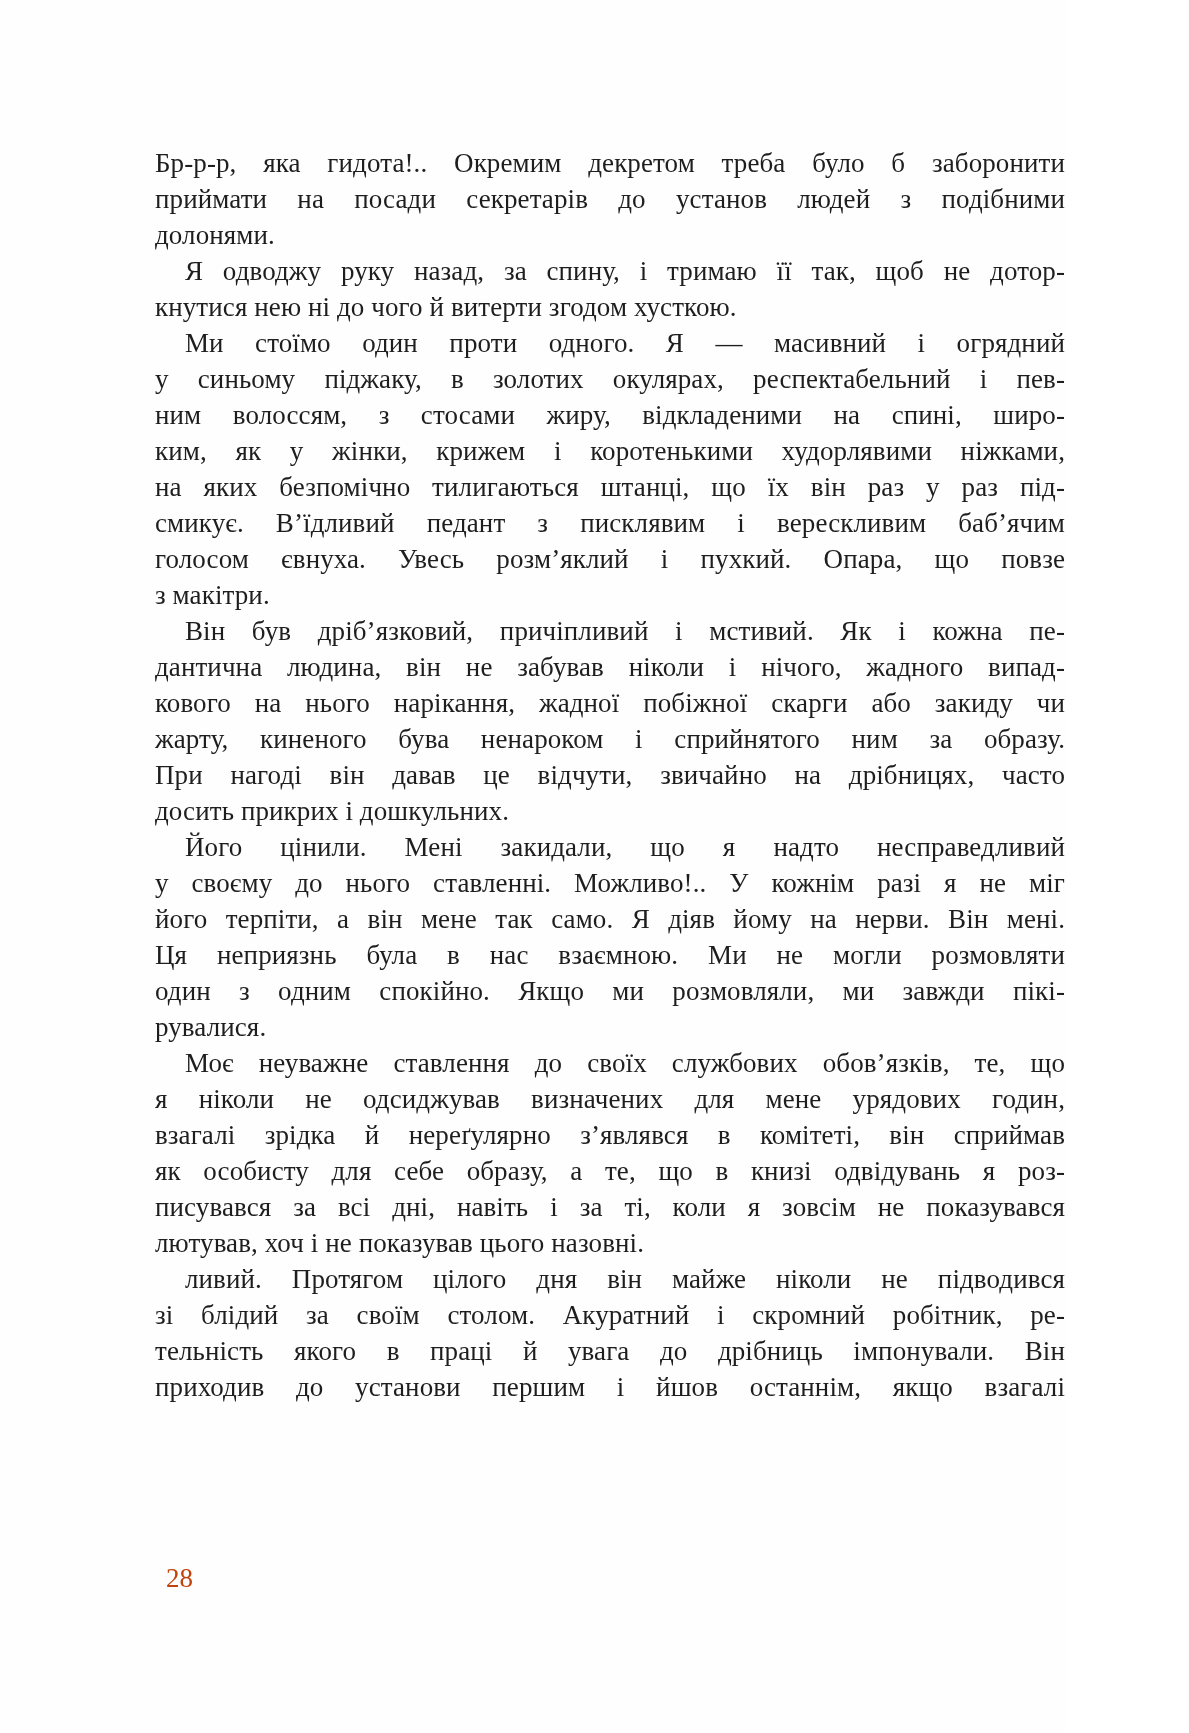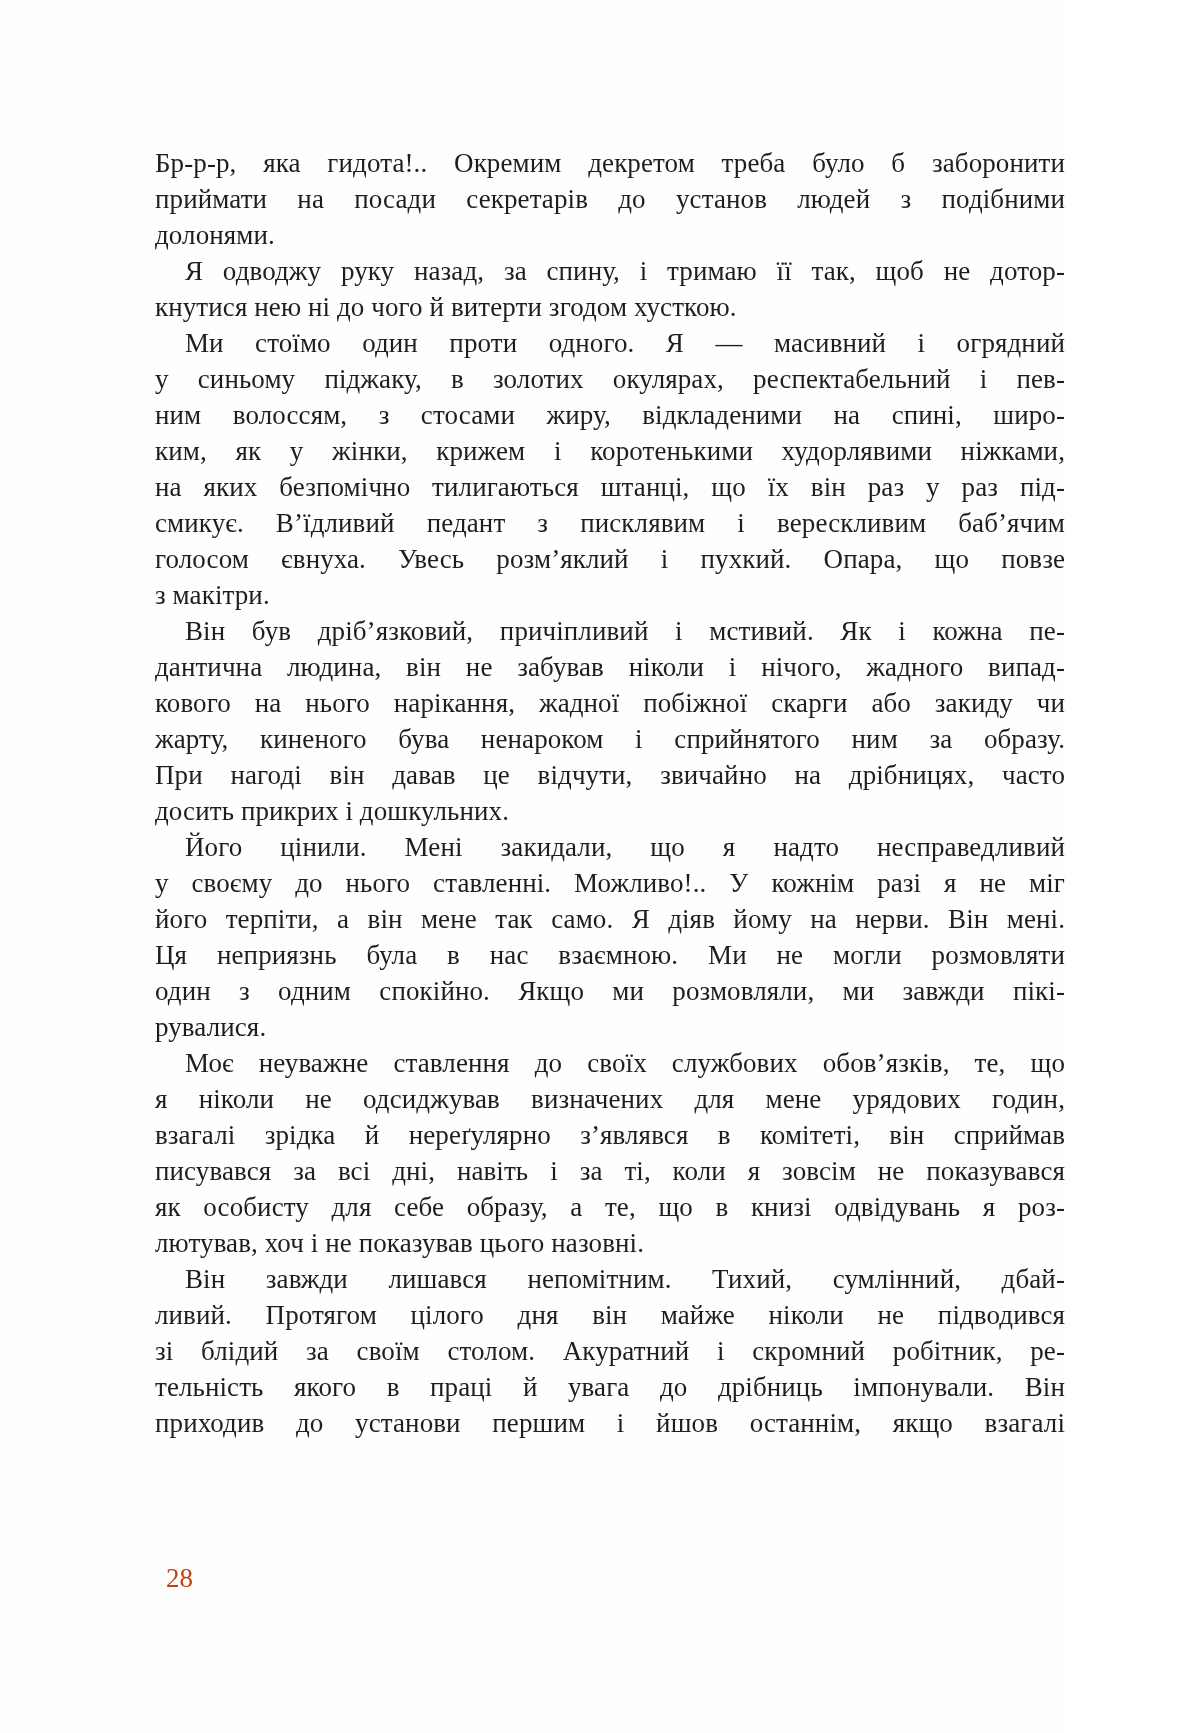--- a/index.html
+++ b/index.html
@@ -89,26 +89,25 @@
         <div class="line">у своєму до нього ставленні. Можливо!.. У кожнім разі я не міг</div>
         <div class="line">його терпіти, а він мене так само. Я діяв йому на нерви. Він мені.</div>
         <div class="line">Ця неприязнь була в нас взаємною. Ми не могли розмовляти</div>
         <div class="line">один з одним спокійно. Якщо ми розмовляли, ми завжди пікі-</div>
         <div class="line flush-left">рувалися.</div>
       </div>
       <div class="para indent">
         <div class="line">Моє неуважне ставлення до своїх службових обов’язків, те, що</div>
         <div class="line">я ніколи не одсиджував визначених для мене урядових годин,</div>
         <div class="line">взагалі зрідка й нереґулярно з’являвся в комітеті, він сприймав</div>
+        <div class="line">як особисту для себе образу, а те, що в книзі одвідувань я роз-</div>
         <div class="line">писувався за всі дні, навіть і за ті, коли я зовсім не показувався</div>
-        <div class="line">як особисту для себе образу, а те, що в книзі одвідувань я роз-</div>
         <div class="line flush-left">лютував, хоч і не показував цього назовні.</div>
       </div>
       <div class="para indent">
-        <div class="line">Він завжди лишався непомітним. Тихий, сумлінний, дбай-</div>
         <div class="line">ливий. Протягом цілого дня він майже ніколи не підводився</div>
         <div class="line">зі блідий за своїм столом. Акуратний і скромний робітник, ре-</div>
         <div class="line">тельність якого в праці й увага до дрібниць імпонували. Він</div>
         <div class="line">приходив до установи першим і йшов останнім, якщо взагалі</div>
       </div>
     </div>
   <div class="footer">
     <span>28</span>
   </div>
 </div>

